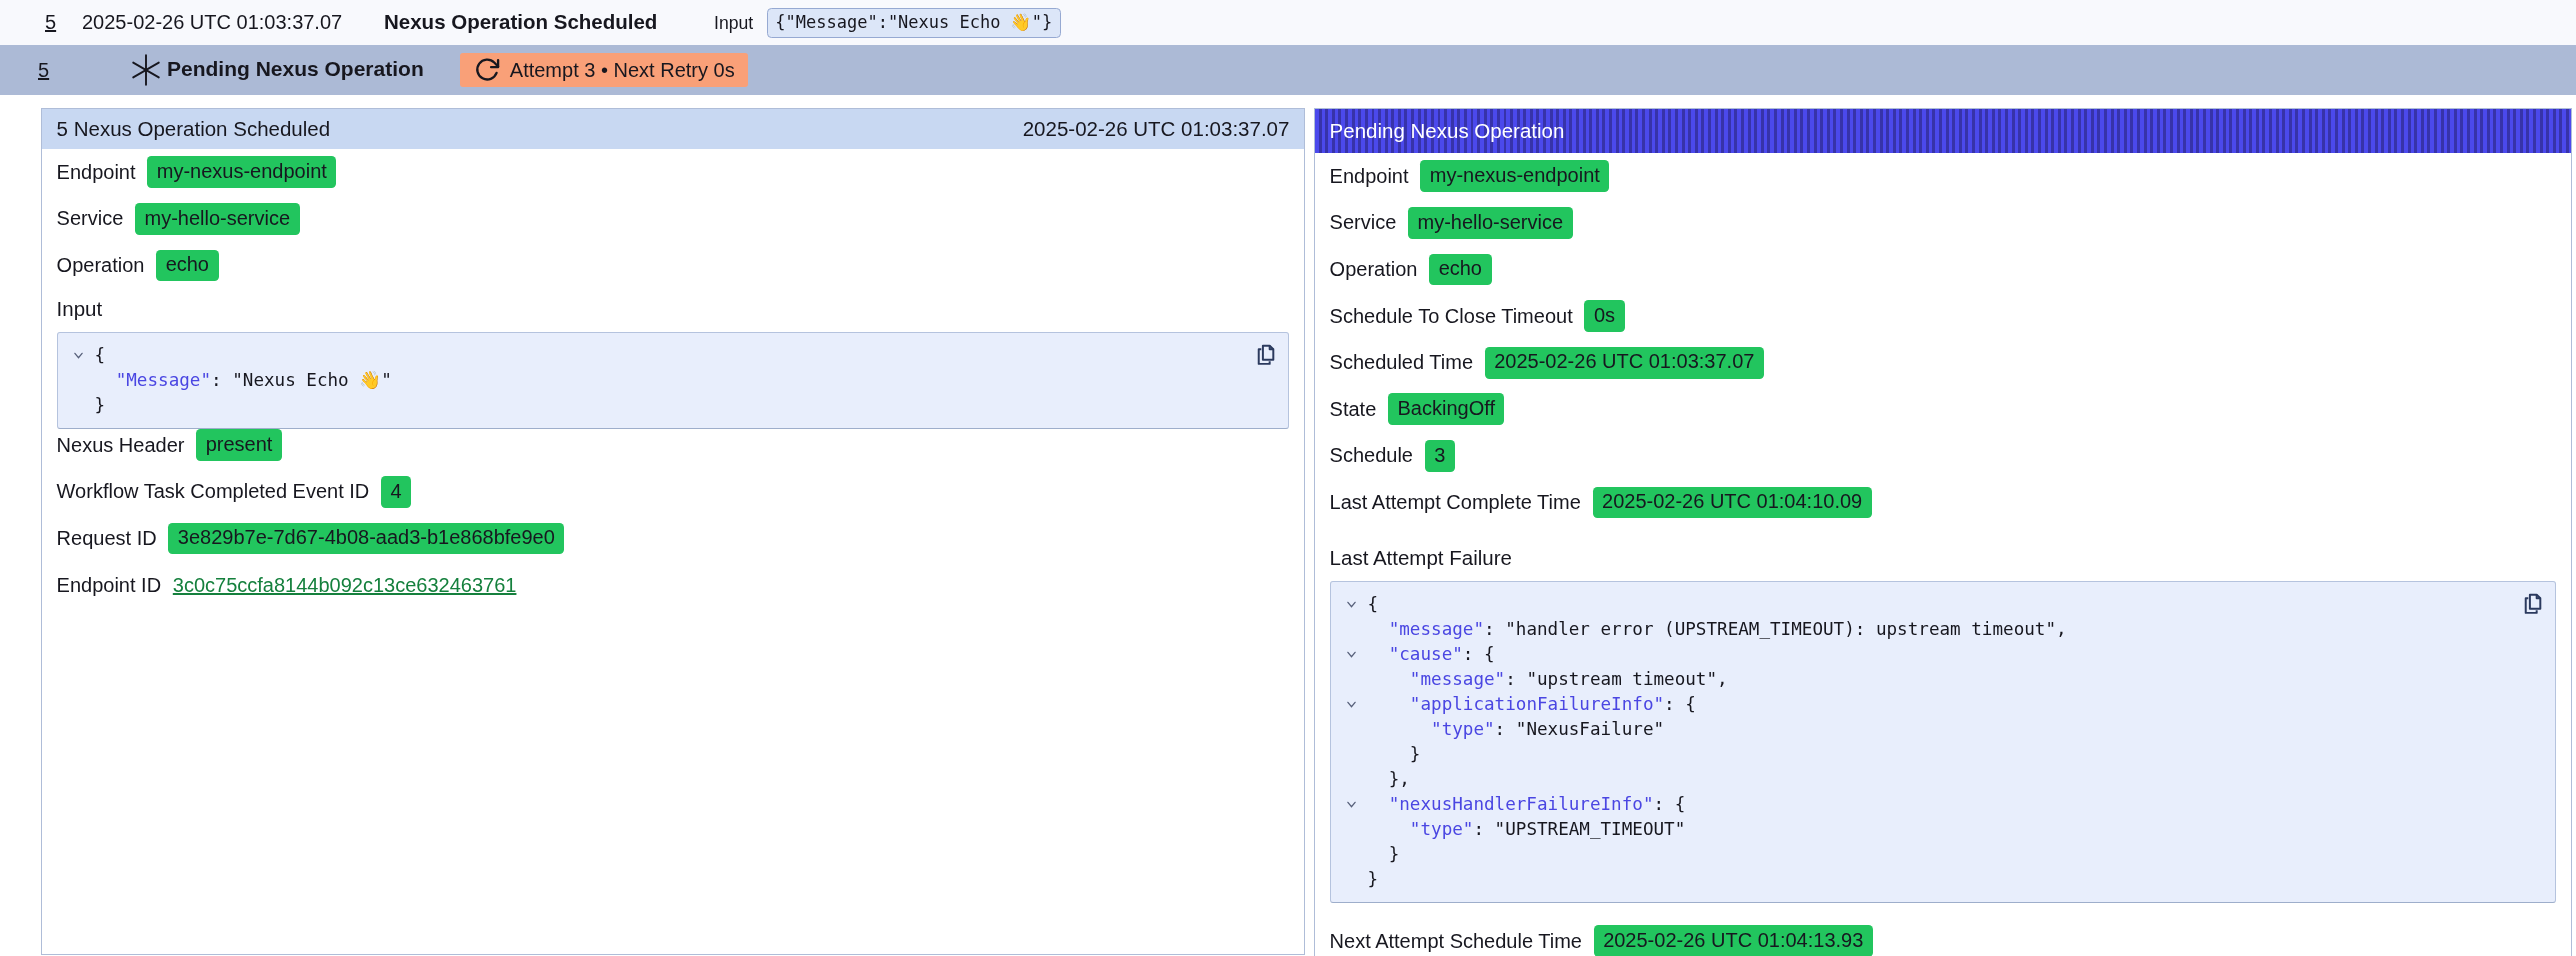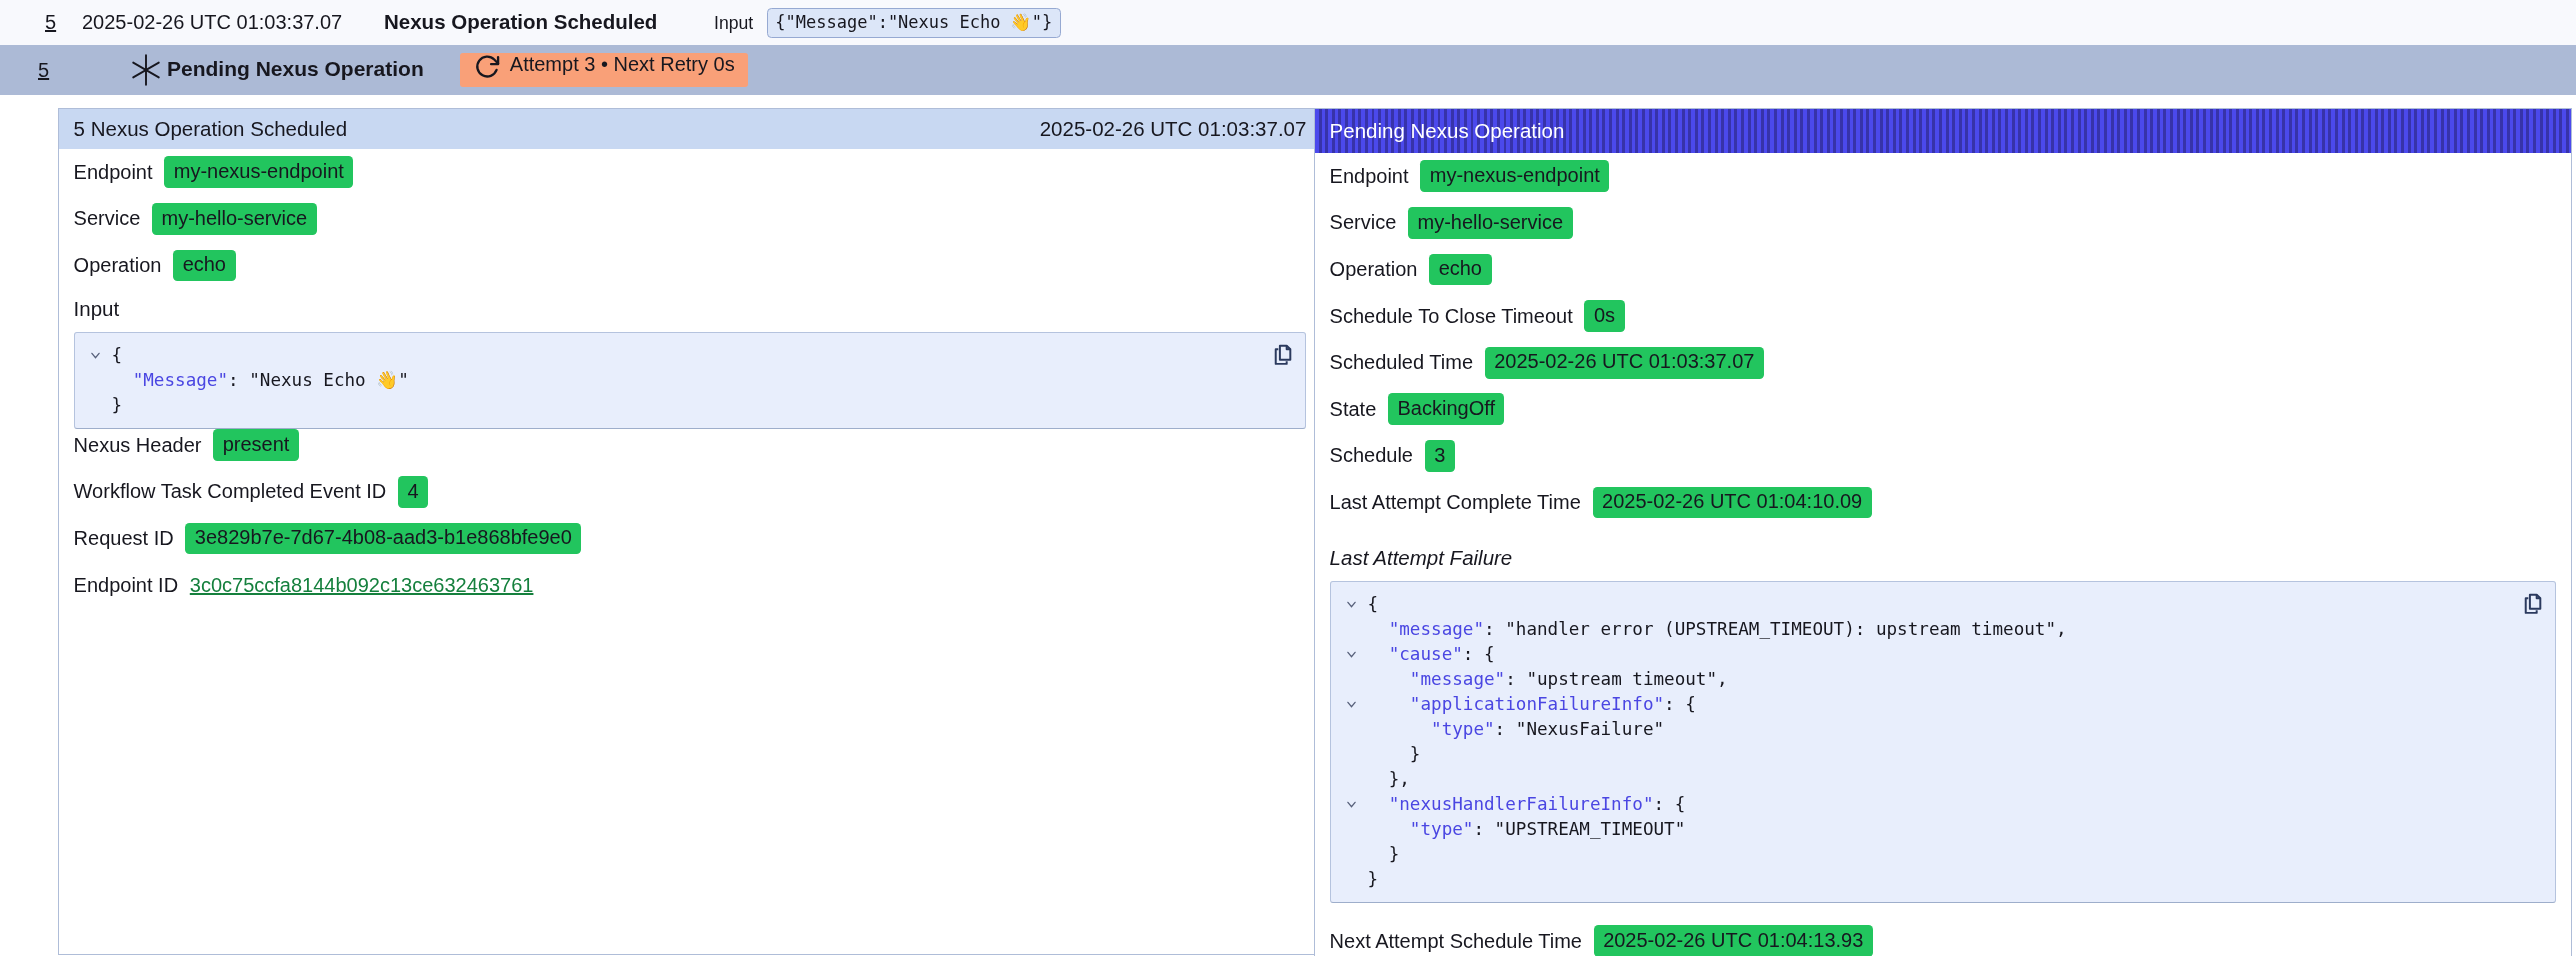--- a/index.html
+++ b/index.html
@@ -25,27 +25,27 @@
   .row .abs { position:absolute; white-space:nowrap; }
   .ev-id { font-size:20px; color:#17171F; text-decoration:underline; cursor:pointer; }
   .ev-ts { font-size:20px; }
   .ev-title { font-size:20.5px; font-weight:700; }
   .input-mini-label { font-size:17.6px; }
   .input-pill {
     font-family:"DejaVu Sans Mono", monospace; font-size:17px; line-height:1;
     background:#DCE6F8; border:1.5px solid #96A9D2; border-radius:4.4px; padding:5.1px 7.3px 5.9px;
   }
   .retry-badge {
-    display:inline-flex; align-items:flex-start; gap:8.8px; height:34px;
+    display:inline-flex; align-items:center; gap:8.8px; height:34px;
     background:#F9A078; border-radius:2.9px; padding:0 13px; font-size:20px; color:#17171F;
   }
 
   
   .panel { position:absolute; top:108px; background:#ffffff; border:1.5px solid #AFBDD8; }
-  #left-panel  { left:58px;  width:1264px; height:847px; }
+  #left-panel  { left:41px;  width:1264px; height:847px; }
   #right-panel { left:1314px; width:1258px; height:879px; border-bottom:none; }
   .panel-header {
     height:40px; display:flex; justify-content:space-between; align-items:center;
     padding:0 14.6px; font-size:20.5px; font-weight:500;
   }
   #left-panel .panel-header { background:#C8D8F2; }
   #right-panel .panel-header {
     height:44px; color:#ffffff;
     background:repeating-linear-gradient(90deg,#4B49EC 0 3.7px,#3733A9 3.7px 6.6px);
   }
@@ -209,21 +209,21 @@
           </div>
           <div class="field-row">
             <span class="field-label">Schedule</span>
             <span class="badge">3</span>
           </div>
           <div class="field-row">
             <span class="field-label">Last Attempt Complete Time</span>
             <span class="badge">2025-02-26 UTC 01:04:10.09</span>
           </div>
         </div>
-      <div class="section-label" style="margin-top:28px;font-style:italic;">Last Attempt Failure</div>
+      <div class="section-label" style="margin-top:28px;">Last Attempt Failure</div>
       <div class="json-block" id="rp-json">
         <button class="copy-btn">
           <svg width="25" height="25" viewBox="0 0 24 24" fill="none" stroke="#2B3A5E" stroke-width="1.9" stroke-linejoin="round">
             <path d="M8 7 H5.5 V21 H16 V18.5"></path>
             <path d="M9.5 3.5 H16 L19.5 7 V17 H9.5 Z"></path>
             <path d="M16 3.5 V7 H19.5"></path>
           </svg>
         </button>
       <div class="json-line">
             <span class="json-gutter">

